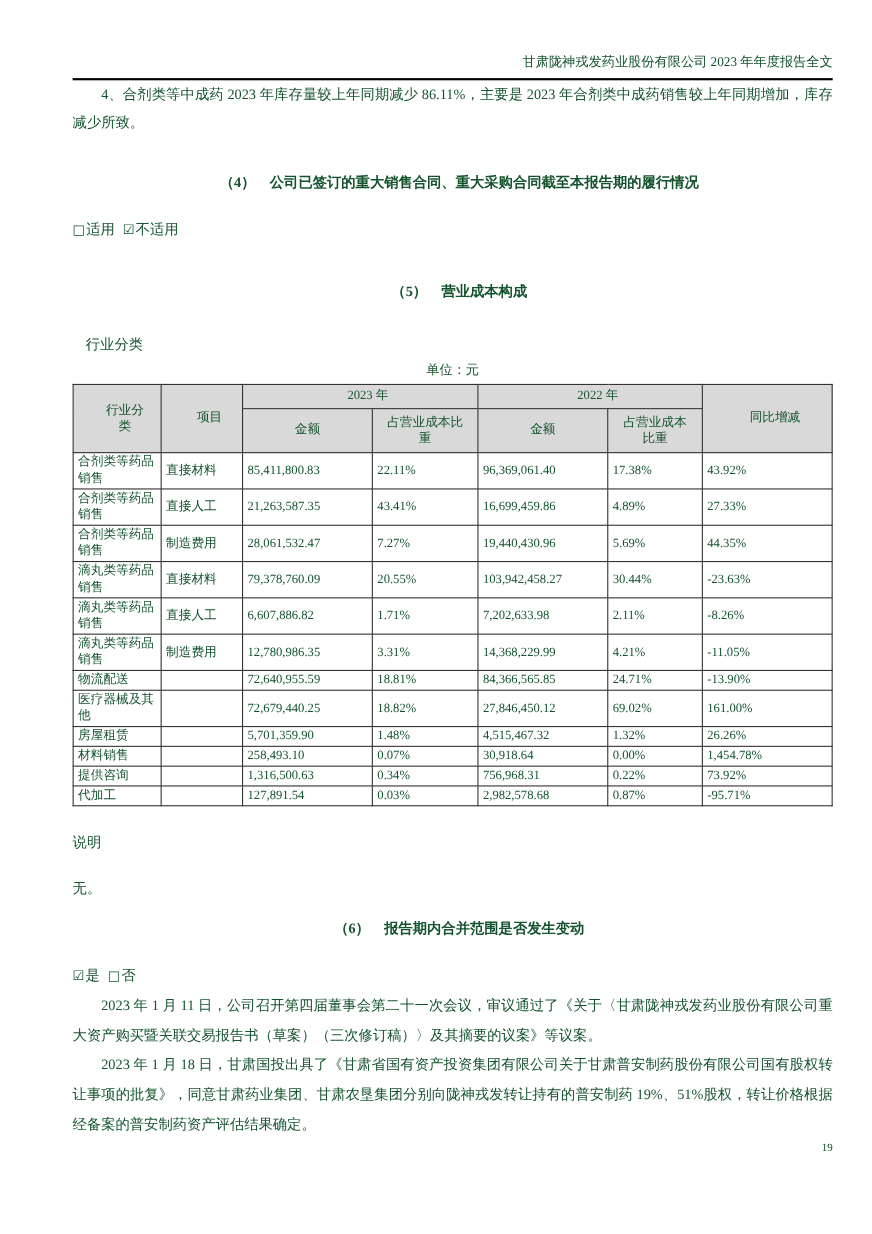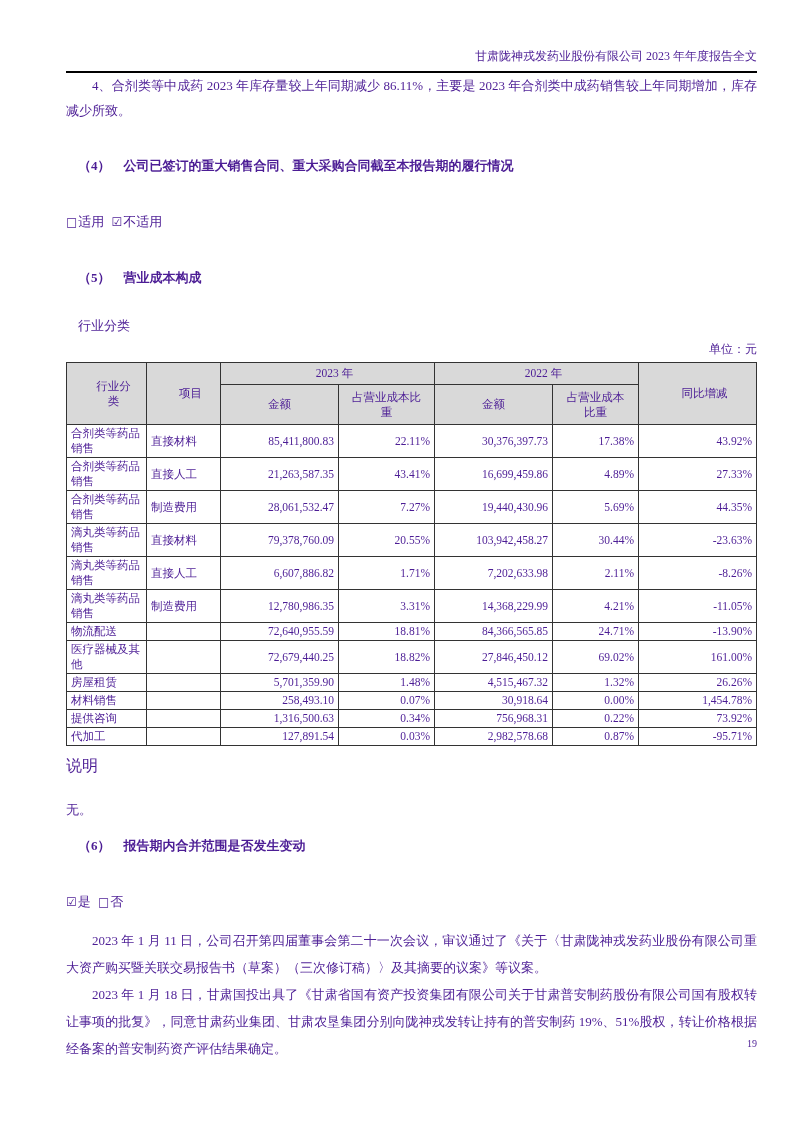--- a/index.html
+++ b/index.html
@@ -1,68 +1,68 @@
 <!DOCTYPE html>
 <html><head>
 <meta charset="utf-8">
 <style>
   * { margin:0; padding:0; box-sizing:border-box; }
   html, body { background:#ffffff; }
   .page {
     width:793px; height:1122px; position:relative; background:#fff;
-    font-family:"Liberation Serif","DejaVu Serif",serif; color:#4c1d95;
+    font-family:"Liberation Serif","DejaVu Serif",serif; color:#14532d;
     overflow:hidden;
   }
   .content { padding:48px 36px 0 66px; }
 
   .doc-header {
     text-align:right; font-size:12px; line-height:16px;
     padding-bottom:7px; border-bottom:2px solid #000;
   }
 
   .para {
     font-size:13px; line-height:25px; text-align:justify; text-indent:2em;
   }
   .para.first { margin-top:20px; }
 
   .h-bold {
-    font-size:13px; font-weight:bold; padding-left:12px;
+    font-size:13px; font-weight:bold; padding-left:12px;text-align:center;
   }
   .h-sec4 { margin-top:34px; }
   .h-sec5 { margin-top:38px; }
   .h-sec6 { margin-top:18px; }
 
-  .check-line { margin-top:38px; font-size:13px; }
+  .check-line { margin-top:25px; font-size:13px; }
   .check-line .opt { margin-right:4px; }
   .check-line .box { margin-right:1px; font-family:"DejaVu Sans","Liberation Sans",sans-serif; font-size:12px; }
 
   .sub-label { margin-top:30px; font-size:13px; padding-left:12px; }
 
-  .unit-line { text-align:right; font-size:12px; margin-top:6px; margin-bottom:4px; }
+  .unit-line { text-align:center; font-size:12px; margin-top:6px; margin-bottom:4px; }
 
   table.cost {
     width:100%; border-collapse:collapse; font-size:11.5px; table-layout:fixed;
   }
   table.cost th, table.cost td {
     border:1px solid #333; vertical-align:middle;
   }
   table.cost thead th {
     background:#d9d9d9; font-weight:normal; text-align:center; padding:2px 10px; line-height:15px;
   }
   table.cost thead tr.thr1 th { height:22px;padding-left:24px; }
   table.cost thead tr.thr2 th { height:40px; }
   table.cost td { padding:1px 4px; line-height:15px; }
   table.cost td.cell-text { text-align:left; }
-  table.cost td.cell-num { text-align:right; }
-
-  .note-label { margin-top:10px; font-size:16px; }
+  table.cost td.cell-num { }
+
+  .note-label { margin-top:24px; font-size:13px; }
   .note-value { margin-top:24px; font-size:13px; }
 
   .p-body { font-size:13px; line-height:27px; text-align:justify; text-indent:2em; }
-  .p-body.first { margin-top:16px; }
+  .p-body.first { margin-top:4px; }
 
   .page-number {
     position:absolute; right:36px; top:1038px; font-size:10px;
   }
 </style>
 </head>
 <body>
 
 <div class="page">
   <div class="content">
@@ -108,21 +108,21 @@
           <th>金额</th>
           <th>占营业成本比重</th>
         </tr>
       </thead>
       <tbody>
           <tr>
             <td class="cell-text">合剂类等药品销售</td>
             <td class="cell-text">直接材料</td>
             <td class="cell-num">85,411,800.83</td>
             <td class="cell-num">22.11%</td>
-            <td class="cell-num">30,376,397.73</td>
+            <td class="cell-num">96,369,061.40</td>
             <td class="cell-num">17.38%</td>
             <td class="cell-num">43.92%</td>
           </tr>
           <tr>
             <td class="cell-text">合剂类等药品销售</td>
             <td class="cell-text">直接人工</td>
             <td class="cell-num">21,263,587.35</td>
             <td class="cell-num">43.41%</td>
             <td class="cell-num">16,699,459.86</td>
             <td class="cell-num">4.89%</td>

